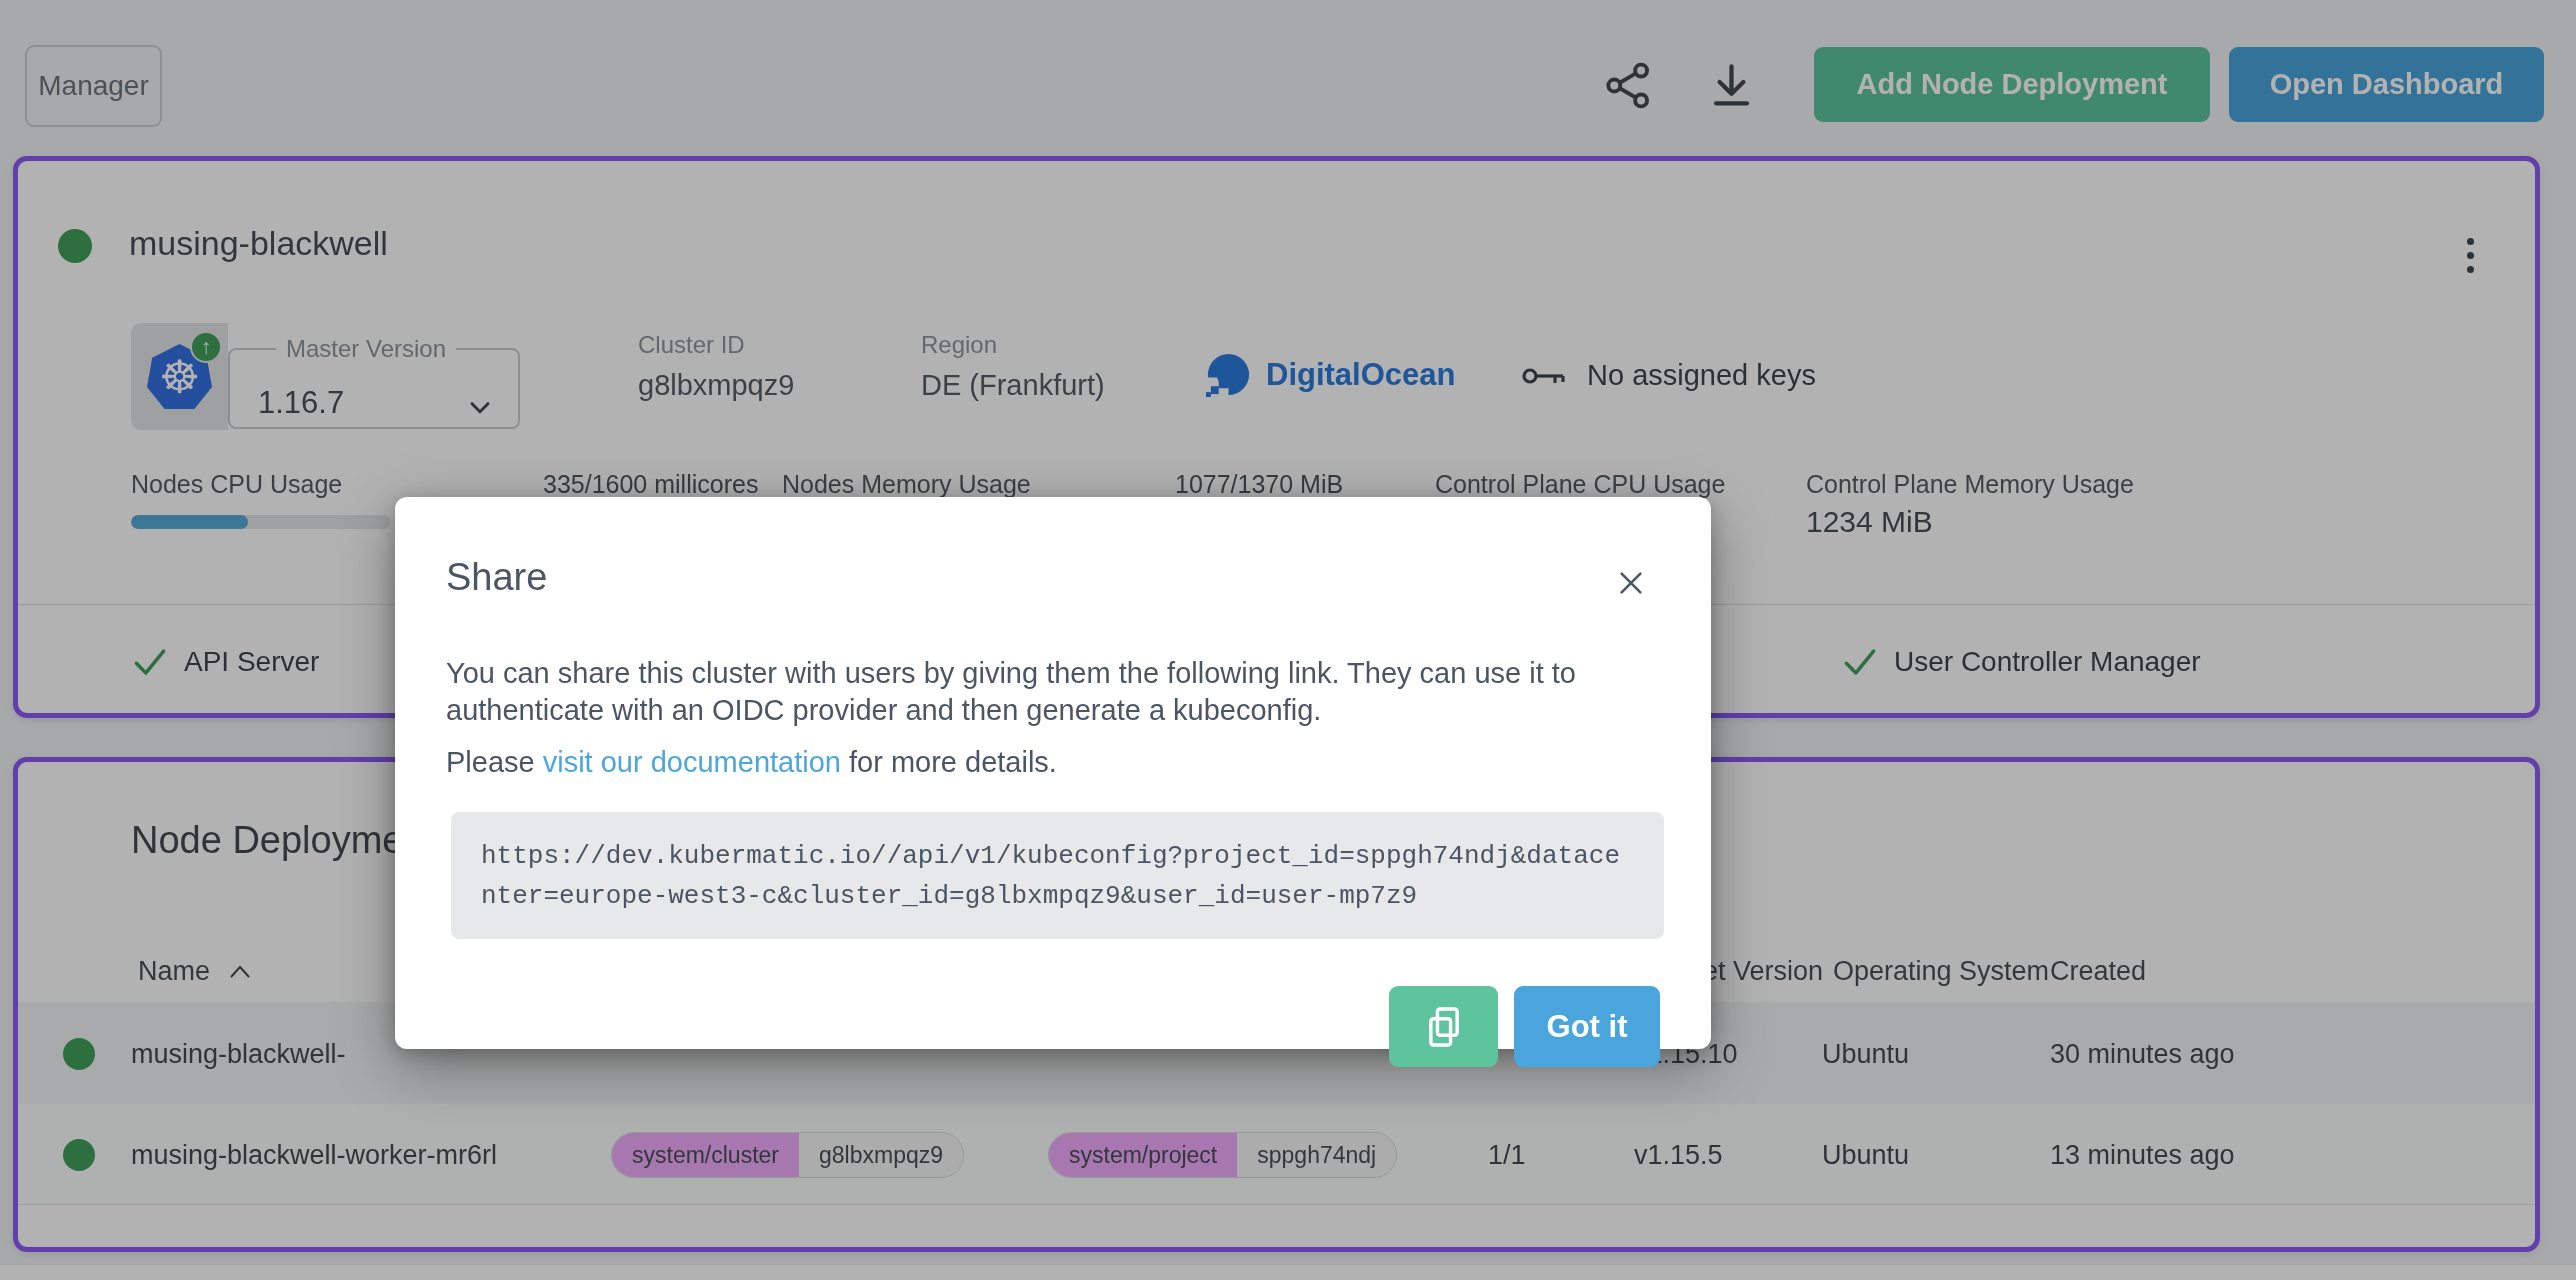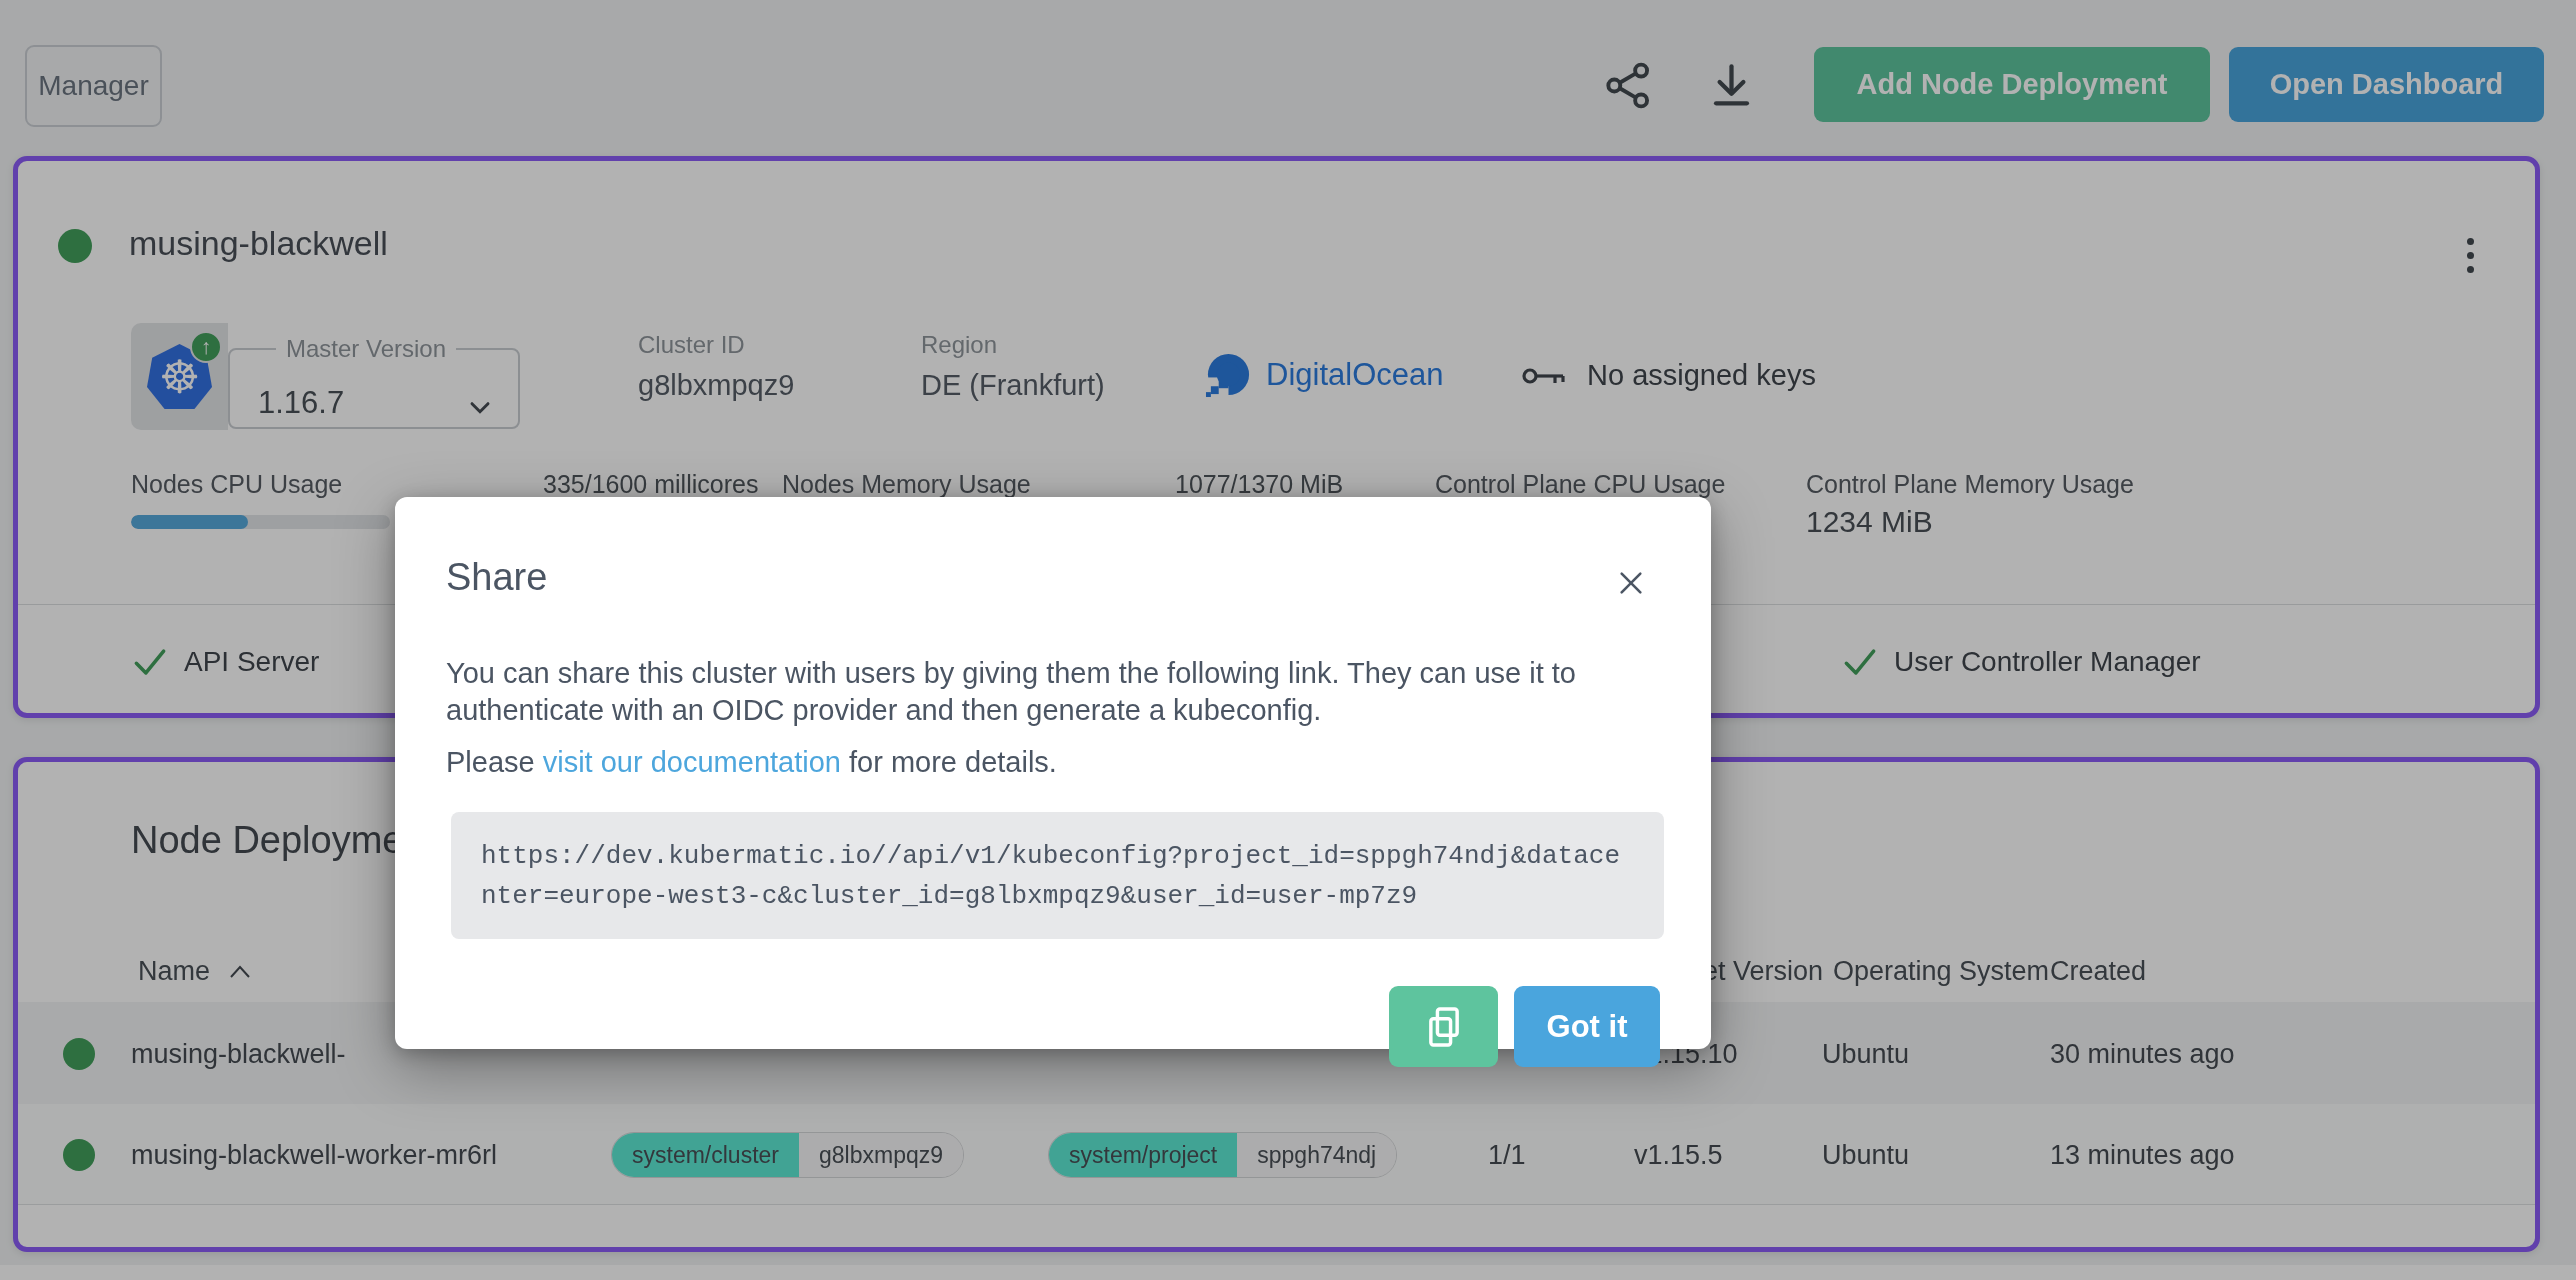--- a/index.html
+++ b/index.html
@@ -39,41 +39,41 @@
     display:flex;align-items:center;justify-content:center;border:2px solid #e3e5e7}
   .version-field{position:absolute;left:97px;top:12px;width:292px;height:94px;
     border:2px solid #c9cdd2;border-radius:8px;cursor:pointer}
   .version-field legend{margin-left:46px;padding:0 10px;font-size:24px;color:#8f959b}
   .version-val{position:absolute;left:28px;top:22px;font-size:31px;color:#4a5158}
   .version-chev{position:absolute;right:22px;top:28px}
   .meta{position:absolute;top:170px}
   .meta .lbl{font-size:24px;color:#8f959b;margin-bottom:10px}
   .meta .val{font-size:29px;color:#565e67}
   .do-logo{position:absolute;left:1187px;top:190px;display:flex;align-items:center;gap:14px}
-  .do-word{font-size:31px;font-weight:400;color:var(--provider-blue)}
+  .do-word{font-size:31px;font-weight:700;color:var(--provider-blue)}
   .ssh{position:absolute;left:1503px;top:198px;display:flex;align-items:center;gap:20px;
     font-size:29px;color:#40464d}
   
   .stat-lbl{position:absolute;top:309px;font-size:25px;color:#565c63;white-space:nowrap}
   .stat-val{position:absolute;top:309px;font-size:25px;color:#50565c;white-space:nowrap}
   .bar{position:absolute;left:113px;top:354px;width:259px;height:14px;border-radius:7px;background:#e2e5e8;overflow:hidden}
   .bar .fill{height:100%;border-radius:7px;background:var(--progress-blue)}
   .big-val{position:absolute;left:1788px;top:344px;font-size:30px;color:#495057}
   .divider{position:absolute;left:0;right:0;height:0;border-top:1px solid #dcdee0}
   
   .health-item{position:absolute;top:485px;display:flex;align-items:center;gap:16px;
     font-size:28px;color:#40464d;white-space:nowrap}
   
   .nd-heading{position:absolute;left:113px;top:57px;font-size:38px;color:#454b52}
   .th{position:absolute;top:194px;font-size:27px;color:#4a5158;white-space:nowrap}
   .row-band{position:absolute;left:0;right:0}
   .cell{position:absolute;font-size:27px;color:#454b52;white-space:nowrap}
   .chip{position:absolute;display:flex;align-items:stretch;height:46px;border-radius:23px;overflow:hidden;
     border:1px solid #d5d7d9;font-size:23px;color:#4a5056}
-  .chip .k{display:flex;align-items:center;padding:0 20px;background:#5eead4}
+  .chip .k{display:flex;align-items:center;padding:0 20px;background:#f0abfc}
   .chip .v{display:flex;align-items:center;padding:0 20px;background:#f6f7f8}
   .bottom-strip{position:absolute;left:0;right:0;top:1265px;height:15px;background:#fff}
   
   .modal{left:395px;top:497px;width:1316px;height:552px;background:#fff;border-radius:12px;
     box-shadow:0 18px 59px rgba(0,0,0,.35),0 4px 18px rgba(0,0,0,.22)}
   .modal-title{position:absolute;left:51px;top:59px;font-size:38px;color:#4b5563}
   .modal-close{position:absolute;right:59px;top:65px;width:42px;height:42px;cursor:pointer;
     display:flex;align-items:center;justify-content:center}
   .modal-body{position:absolute;left:51px;top:158px;width:1227px;font-size:29px;line-height:37px;color:#4b5563}
   .modal-please{position:absolute;left:51px;top:249px;width:1227px;font-size:29px;color:#4b5563}

